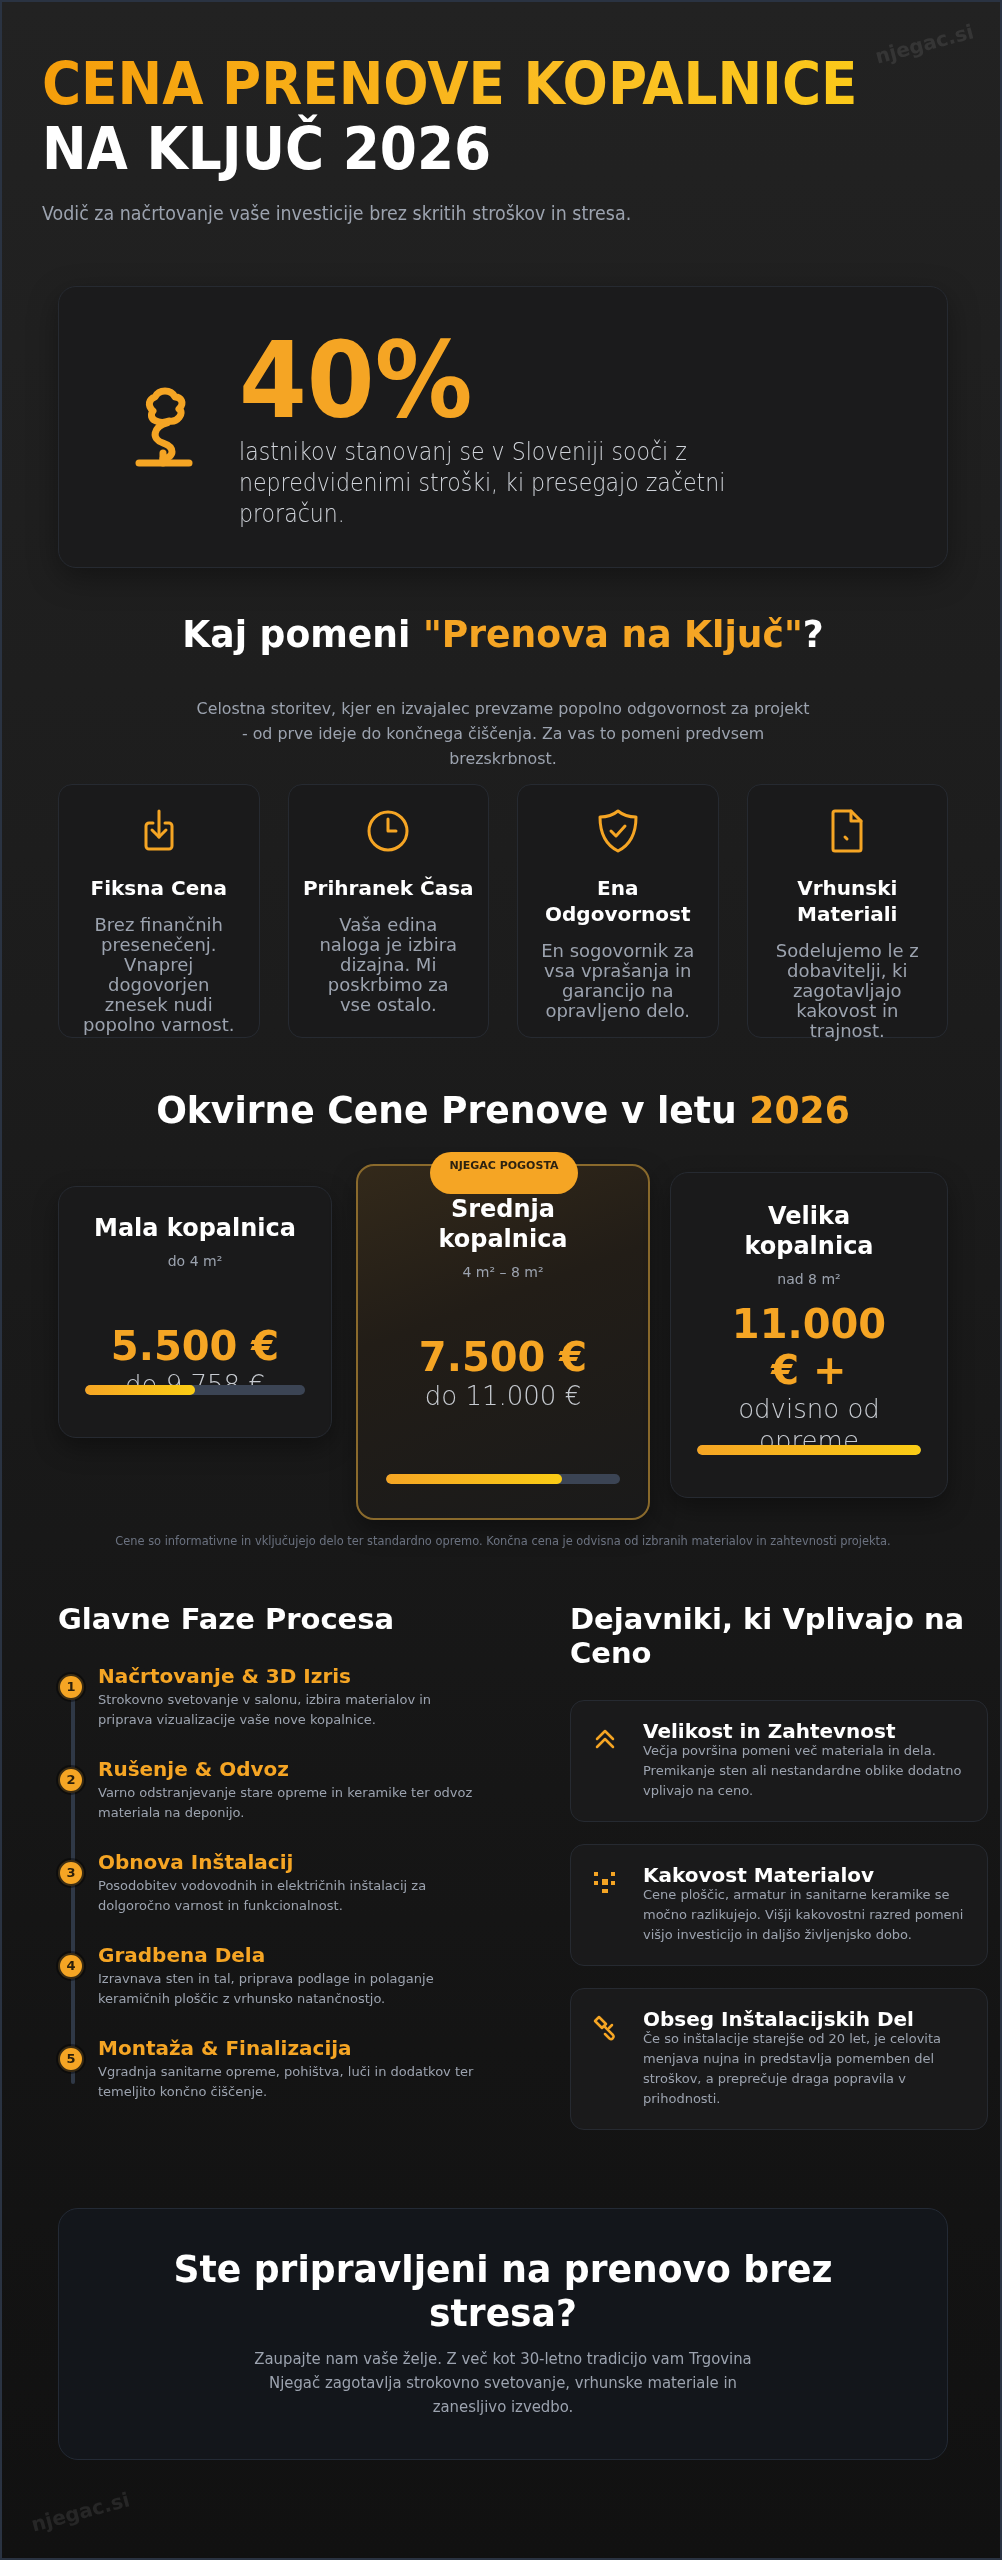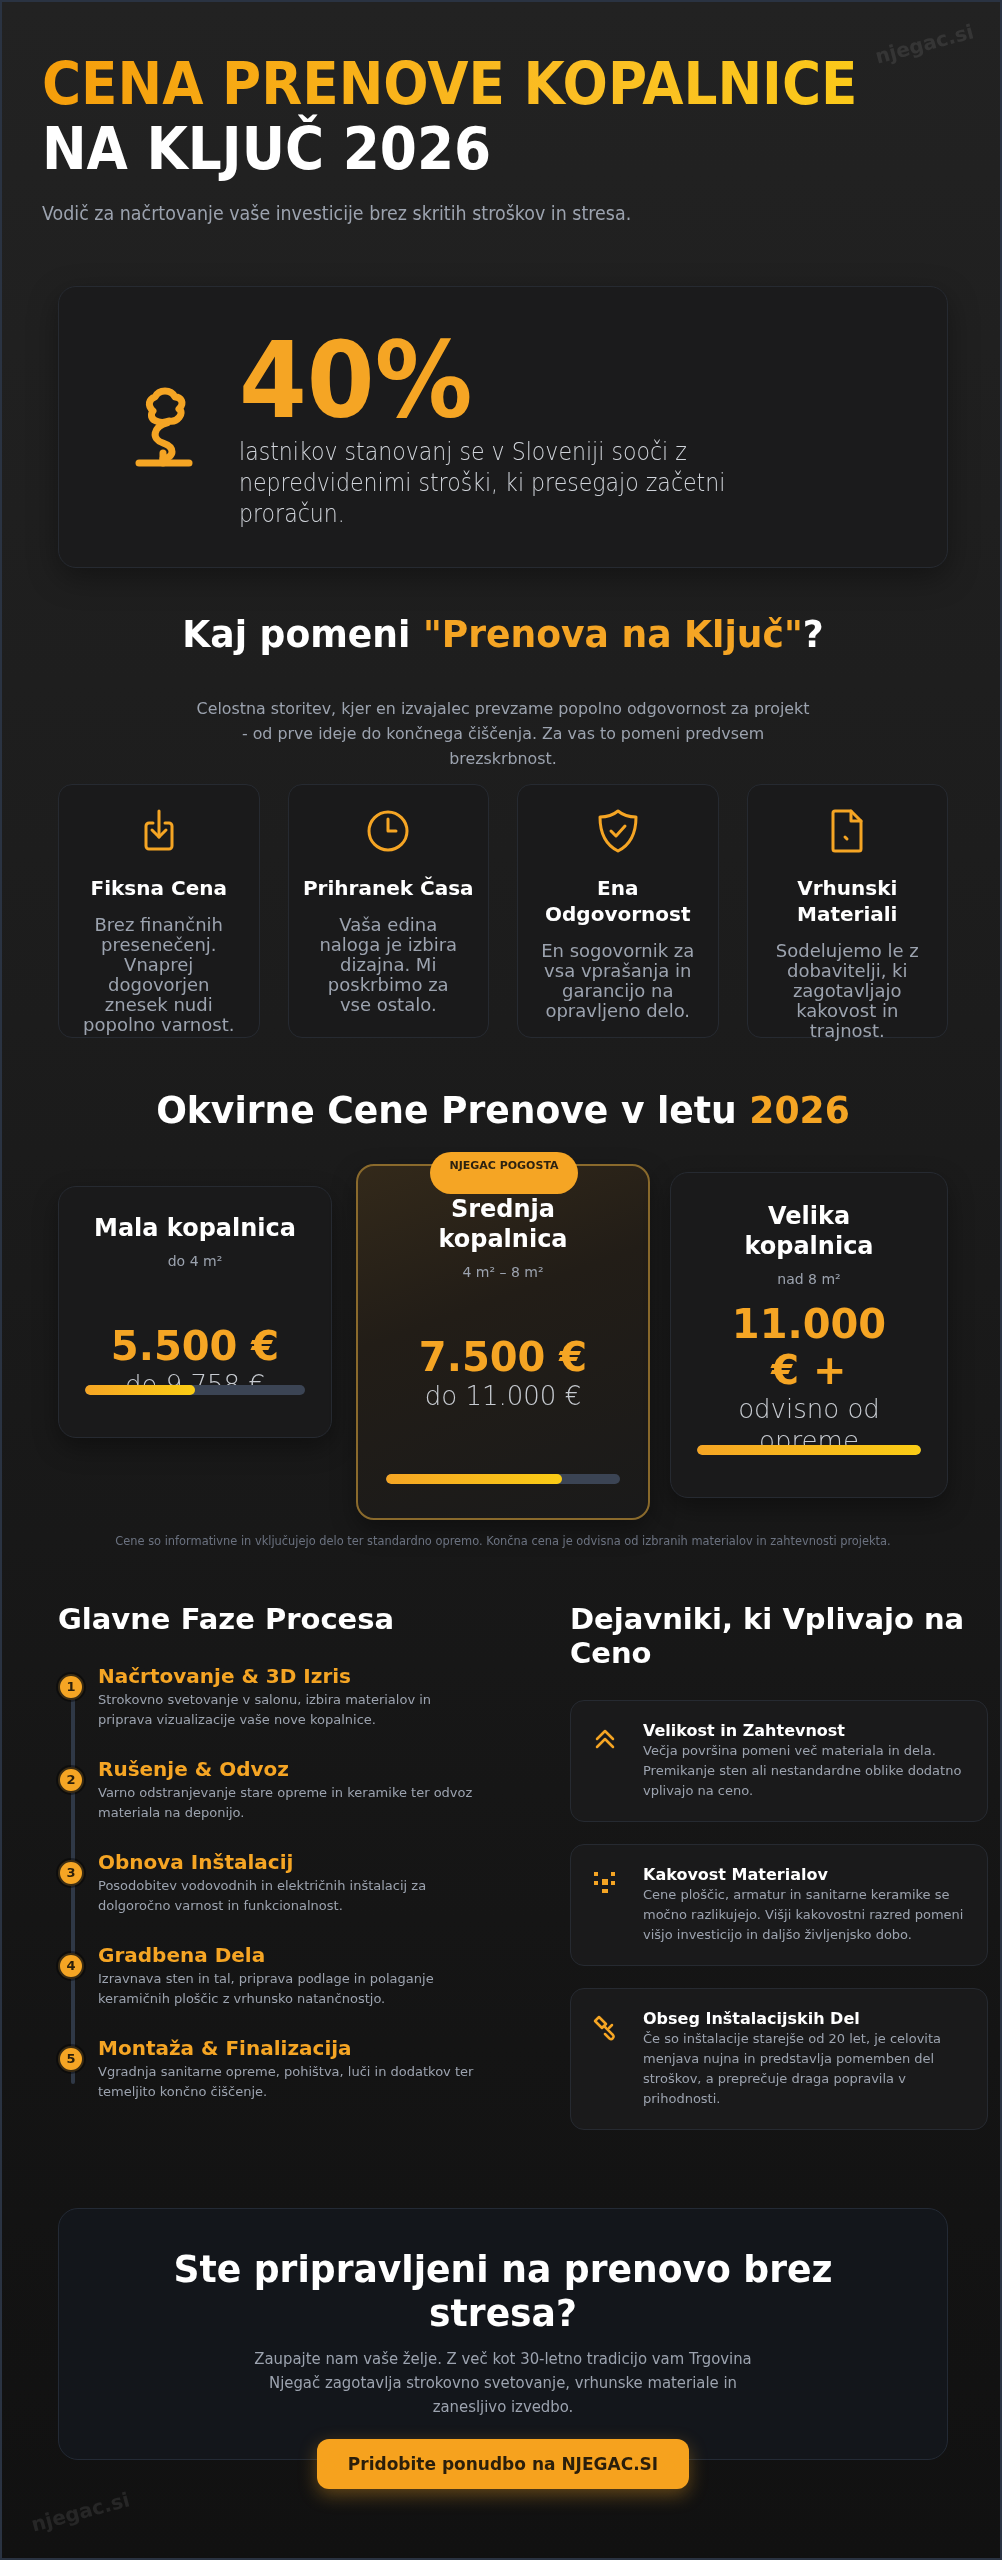--- a/index.html
+++ b/index.html
@@ -183,21 +183,21 @@
   
   .factors { position: absolute; top: 1600px; left: 528px; width: 418px; margin-left: 40px; }
   .factor {
     position: relative;
     background: #1a1a1b; border: 1px solid #262a31; border-radius: 14px;
     margin-bottom: 22px;
     padding: 20px 20px 20px 72px;
   }
   .factor:first-of-type { margin-top: 30px; }
   .factor-icon { position: absolute; left: 20px; top: 24px; width: 28px; height: 28px; }
-  .factor-title { font-weight: bold; font-size: 16px; line-height: 20px; color: #ffffff; }
+  .factor-title { font-weight: bold; font-size: 20px; line-height: 20px; color: #ffffff; }
   .factor-desc { font-size: 13px; line-height: 20px; color: #9ca3af; }
 
   
   .cta {
     position: absolute; top: 2206px; left: 56px; width: 890px; height: 252px;
     background: #13161b; border: 1px solid #232a35; border-radius: 20px;
     text-align: center;
   }
   .cta-title {
     margin-top: 38px;
@@ -383,17 +383,16 @@
           <path d="M18 15 L21 12"></path>
       </svg>
       <div class="factor-title">Obseg Inštalacijskih Del</div>
       <div class="factor-desc">Če so inštalacije starejše od 20 let, je celovita menjava nujna in predstavlja pomemben del stroškov, a preprečuje draga popravila v prihodnosti.</div>
     </div>
   </section>
 
   <section class="cta">
     <h2 class="cta-title">Ste pripravljeni na prenovo brez stresa?</h2>
     <p class="cta-desc">Zaupajte nam vaše želje. Z več kot 30-letno tradicijo vam Trgovina Njegač zagotavlja strokovno svetovanje, vrhunske materiale in zanesljivo izvedbo.</p>
-    <button class="cta-button">Pridobite ponudbo na NJEGAC.SI</button>
   </section>
 
   <div class="watermark wm-bottom">njegac.si</div>
 </div>
 
 </body></html>

